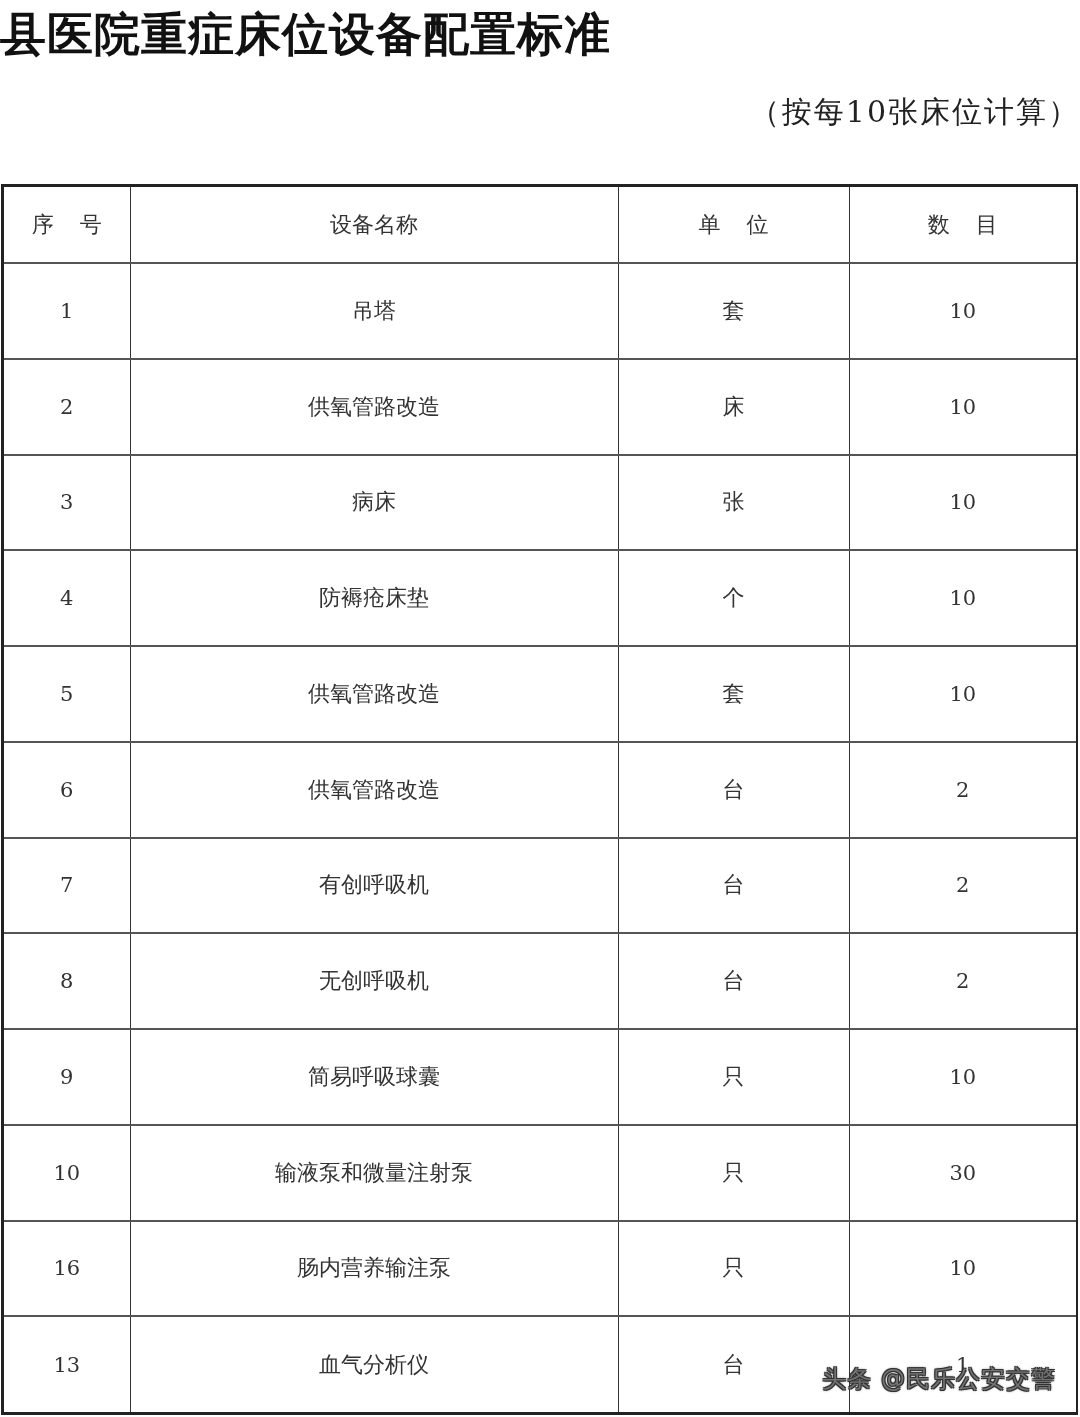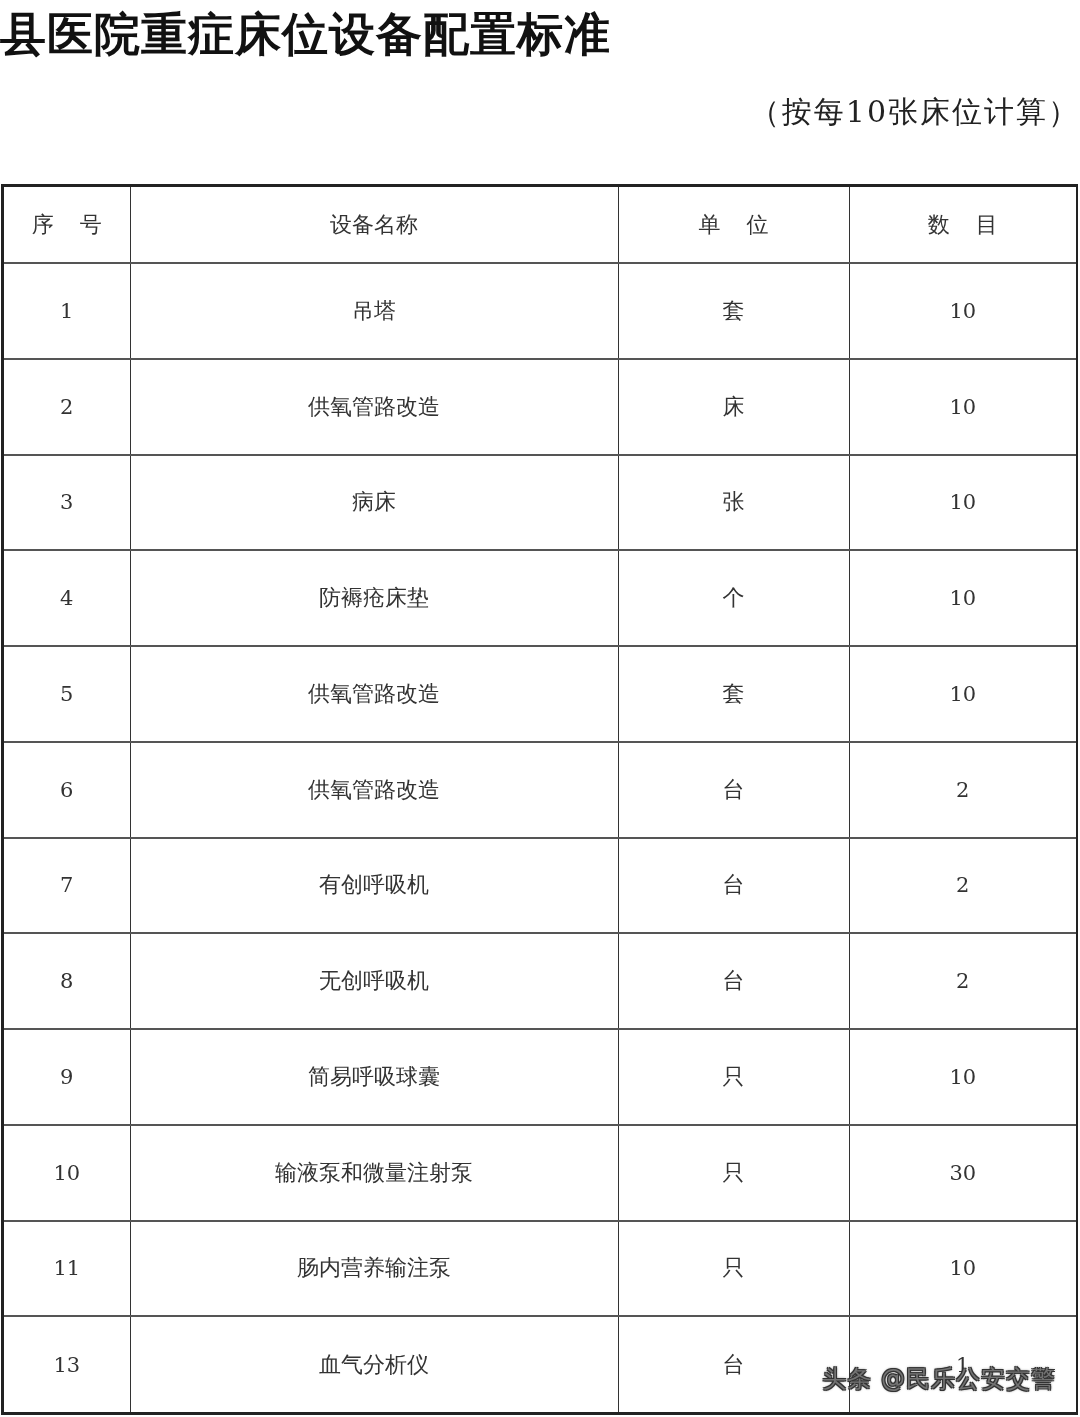--- a/index.html
+++ b/index.html
@@ -124,21 +124,21 @@
           <td>只</td>
           <td class="num">10</td>
         </tr>
         <tr>
           <td class="num">10</td>
           <td>输液泵和微量注射泵</td>
           <td>只</td>
           <td class="num">30</td>
         </tr>
         <tr>
-          <td class="num">11</td>
+          <td class="num">16</td>
           <td>肠内营养输注泵</td>
           <td>只</td>
           <td class="num">10</td>
         </tr>
         <tr>
           <td class="num">13</td>
           <td>血气分析仪</td>
           <td>台</td>
           <td class="num">1</td>
         </tr>

